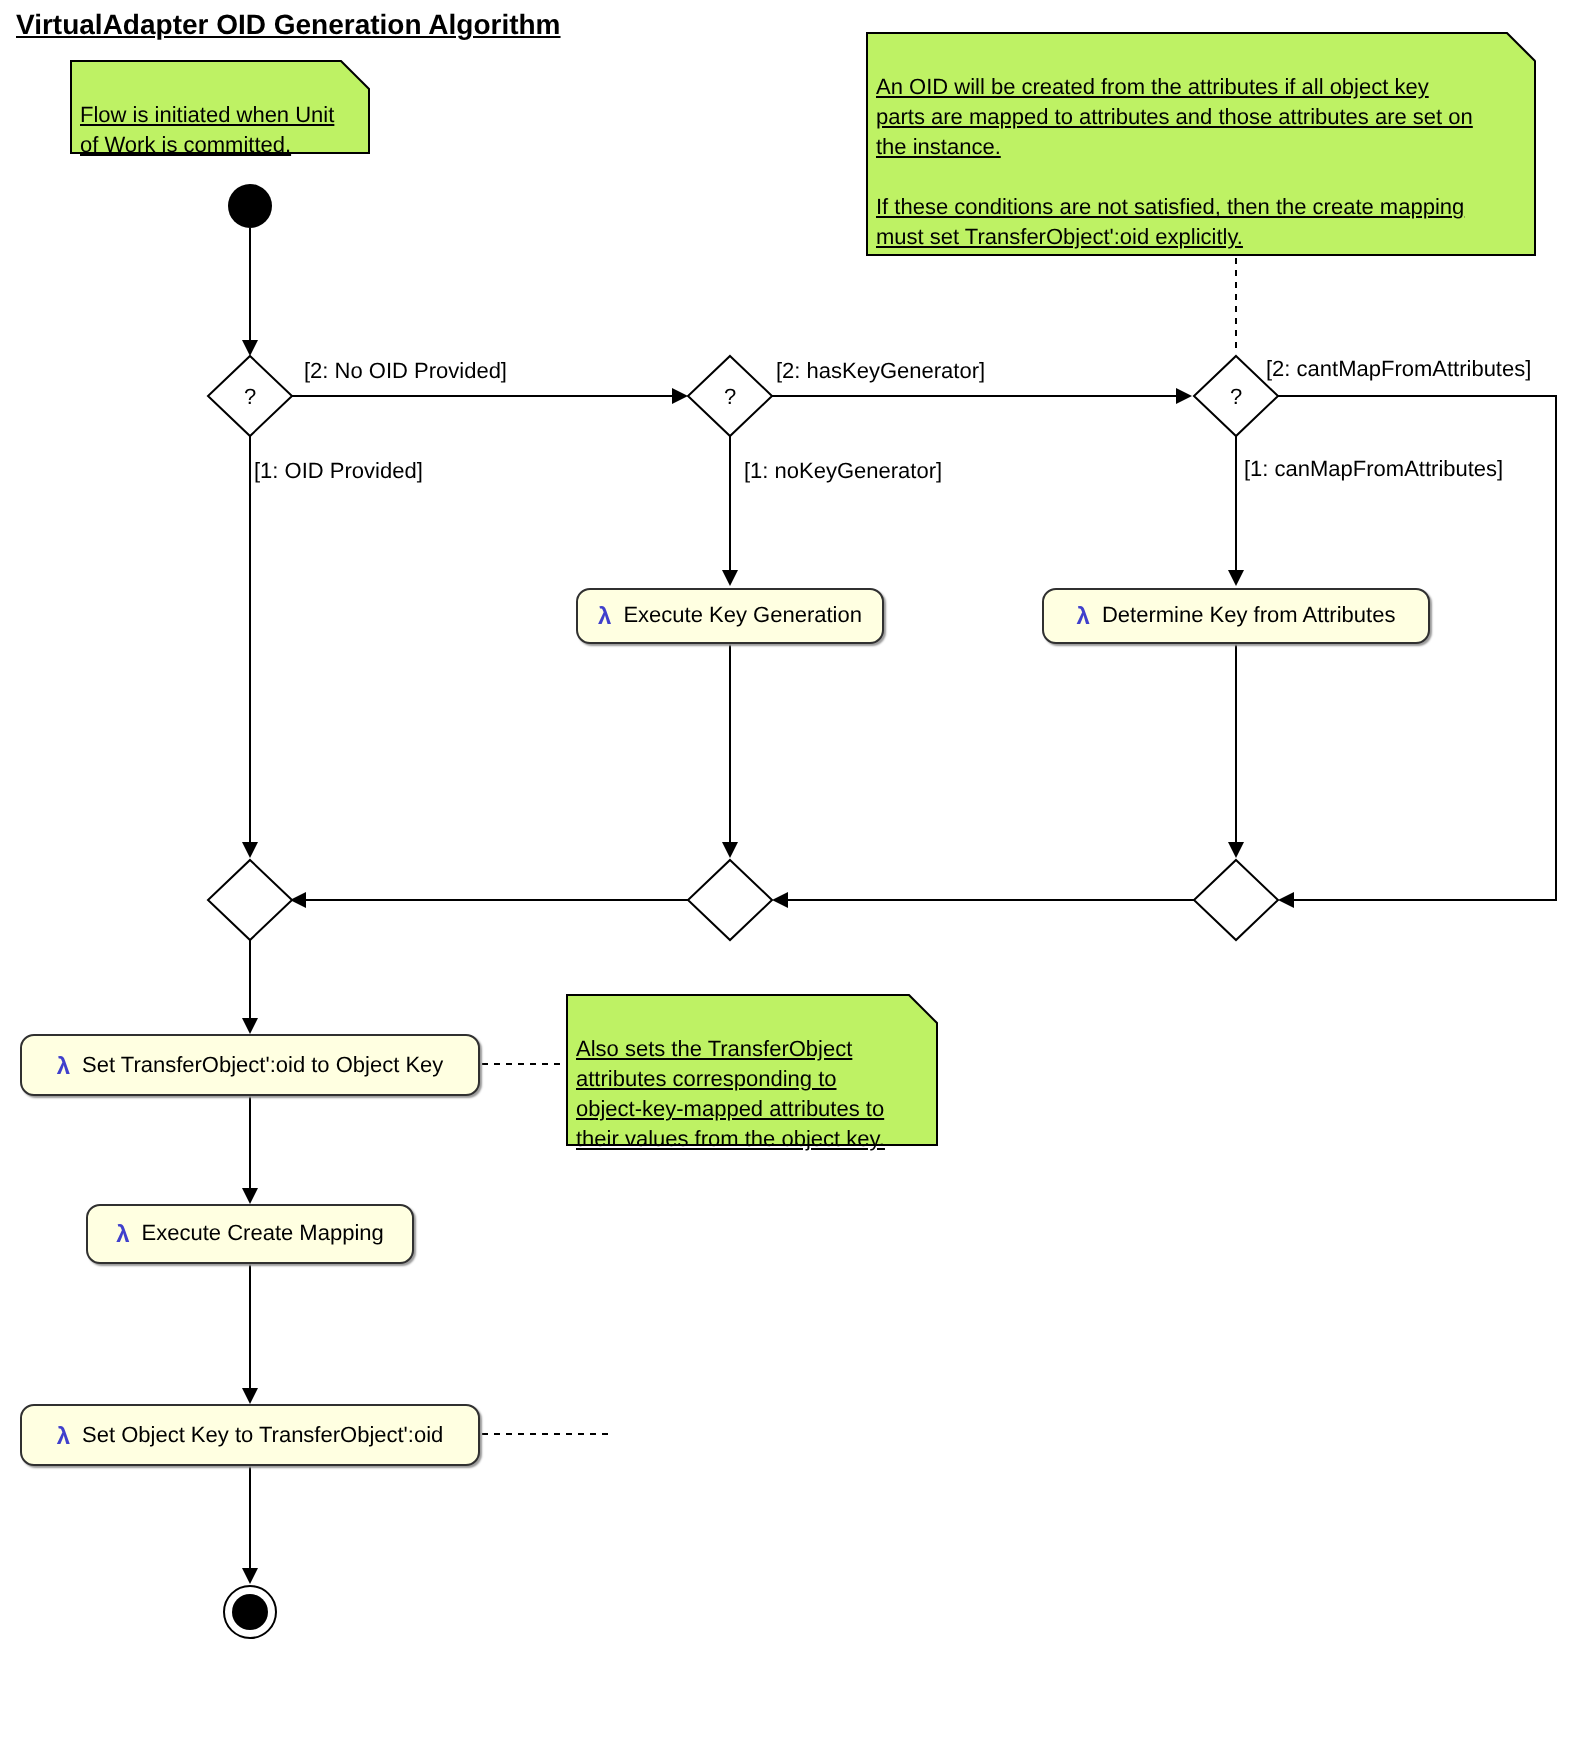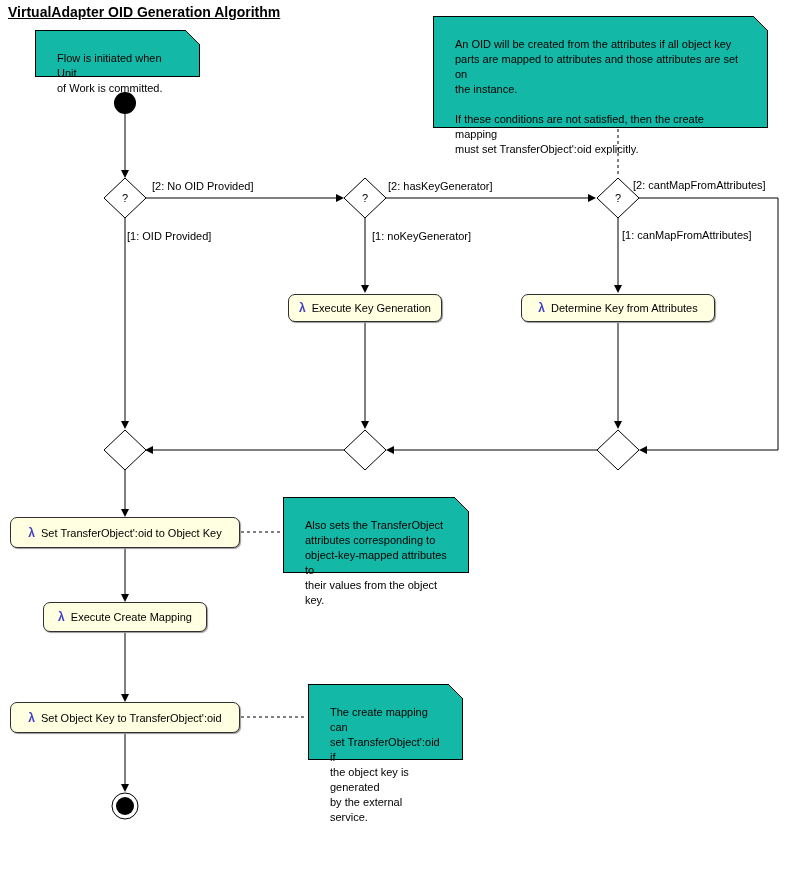--- a/index.html
+++ b/index.html
@@ -10,23 +10,24 @@
   .title{
     position:absolute;left:8px;top:4px;font-size:14px;font-weight:bold;white-space:nowrap;text-decoration:underline;
   }
   svg.layer{position:absolute;left:0;top:0;}
   .edge path, .edge line{stroke:#000;stroke-width:1;fill:none;}
   .edge.dashed path{stroke-dasharray:3,3;}
   .edge polygon{fill:#000;stroke:none;}
   .diamond{fill:#ffffff;stroke:#000;stroke-width:1;}
   .q{font-family:"Liberation Sans",sans-serif;font-size:11px;fill:#000;}
   .note{
-    position:absolute;background:#14b8a6;border:1px solid #000;
-    font-size:11px;line-height:15px;padding:5px 21px;box-sizing:border-box;
+    position:absolute;background:#bef264;border:1px solid #000;
+    font-size:11px;line-height:15px;padding:5px 4px;box-sizing:border-box;
     white-space:pre-line;
+    text-decoration:underline;
   }
   .fold{position:absolute;top:-1px;right:-1px;width:15px;height:15px;line-height:0;}
   .action{
     position:absolute;background:#ffffe1;border:1px solid #303030;border-radius:7px;
     box-shadow:1px 1px 1px #999;box-sizing:border-box;
     display:flex;align-items:center;justify-content:center;gap:6px;
     font-size:11px;white-space:nowrap;
   }
   .lambda{color:#4040cc;font-size:12px;font-weight:bold;}
   .guard{position:absolute;font-size:11px;white-space:nowrap;}
@@ -121,21 +122,21 @@
     <polygon class="diamond" points="125,430 146,450 125,470 104,450"></polygon>
     <polygon class="diamond" points="365,430 386,450 365,470 344,450"></polygon>
     <polygon class="diamond" points="618,430 639,450 618,470 597,450"></polygon>
 
     <circle cx="125" cy="806" r="13" fill="#ffffff" stroke="#000"></circle>
     <circle cx="125" cy="806" r="9" fill="#000"></circle>
   </svg>
 
   <div class="title">VirtualAdapter OID Generation Algorithm</div>
 
-  <div class="note" style="left:35px;top:30px;width:165px;height:47px">
+  <div class="note" style="left:35px;top:30px;width:150px;height:47px">
     <span class="fold"><svg width="15" height="15">
           <path d="M0,0 L15,15 L15,0 Z" fill="#ffffff"></path>
           <path d="M0,0 L15,15" stroke="#000" fill="none"></path>
         </svg></span><span>Flow is initiated when Unit
 of Work is committed.</span>
   </div>
 
   <div class="note" style="left:433px;top:16px;width:335px;height:112px">
     <span class="fold"><svg width="15" height="15">
           <path d="M0,0 L15,15 L15,0 Z" fill="#ffffff"></path>
@@ -151,29 +152,20 @@
   <div class="note" style="left:283px;top:497px;width:186px;height:76px">
     <span class="fold"><svg width="15" height="15">
           <path d="M0,0 L15,15 L15,0 Z" fill="#ffffff"></path>
           <path d="M0,0 L15,15" stroke="#000" fill="none"></path>
         </svg></span><span>Also sets the TransferObject
 attributes corresponding to
 object-key-mapped attributes to
 their values from the object key.</span>
   </div>
 
-  <div class="note" style="left:308px;top:684px;width:155px;height:76px">
-    <span class="fold"><svg width="15" height="15">
-          <path d="M0,0 L15,15 L15,0 Z" fill="#ffffff"></path>
-          <path d="M0,0 L15,15" stroke="#000" fill="none"></path>
-        </svg></span><span>The create mapping can
-set TransferObject':oid if
-the object key is generated
-by the external service.</span>
-  </div>
 
   <div class="action" style="left:288px;top:294px;width:154px;height:28px">
     <span class="lambda">λ</span>
     <span>Execute Key Generation</span>
   </div>
 
   <div class="action" style="left:521px;top:294px;width:194px;height:28px">
     <span class="lambda">λ</span>
     <span>Determine Key from Attributes</span>
   </div>

